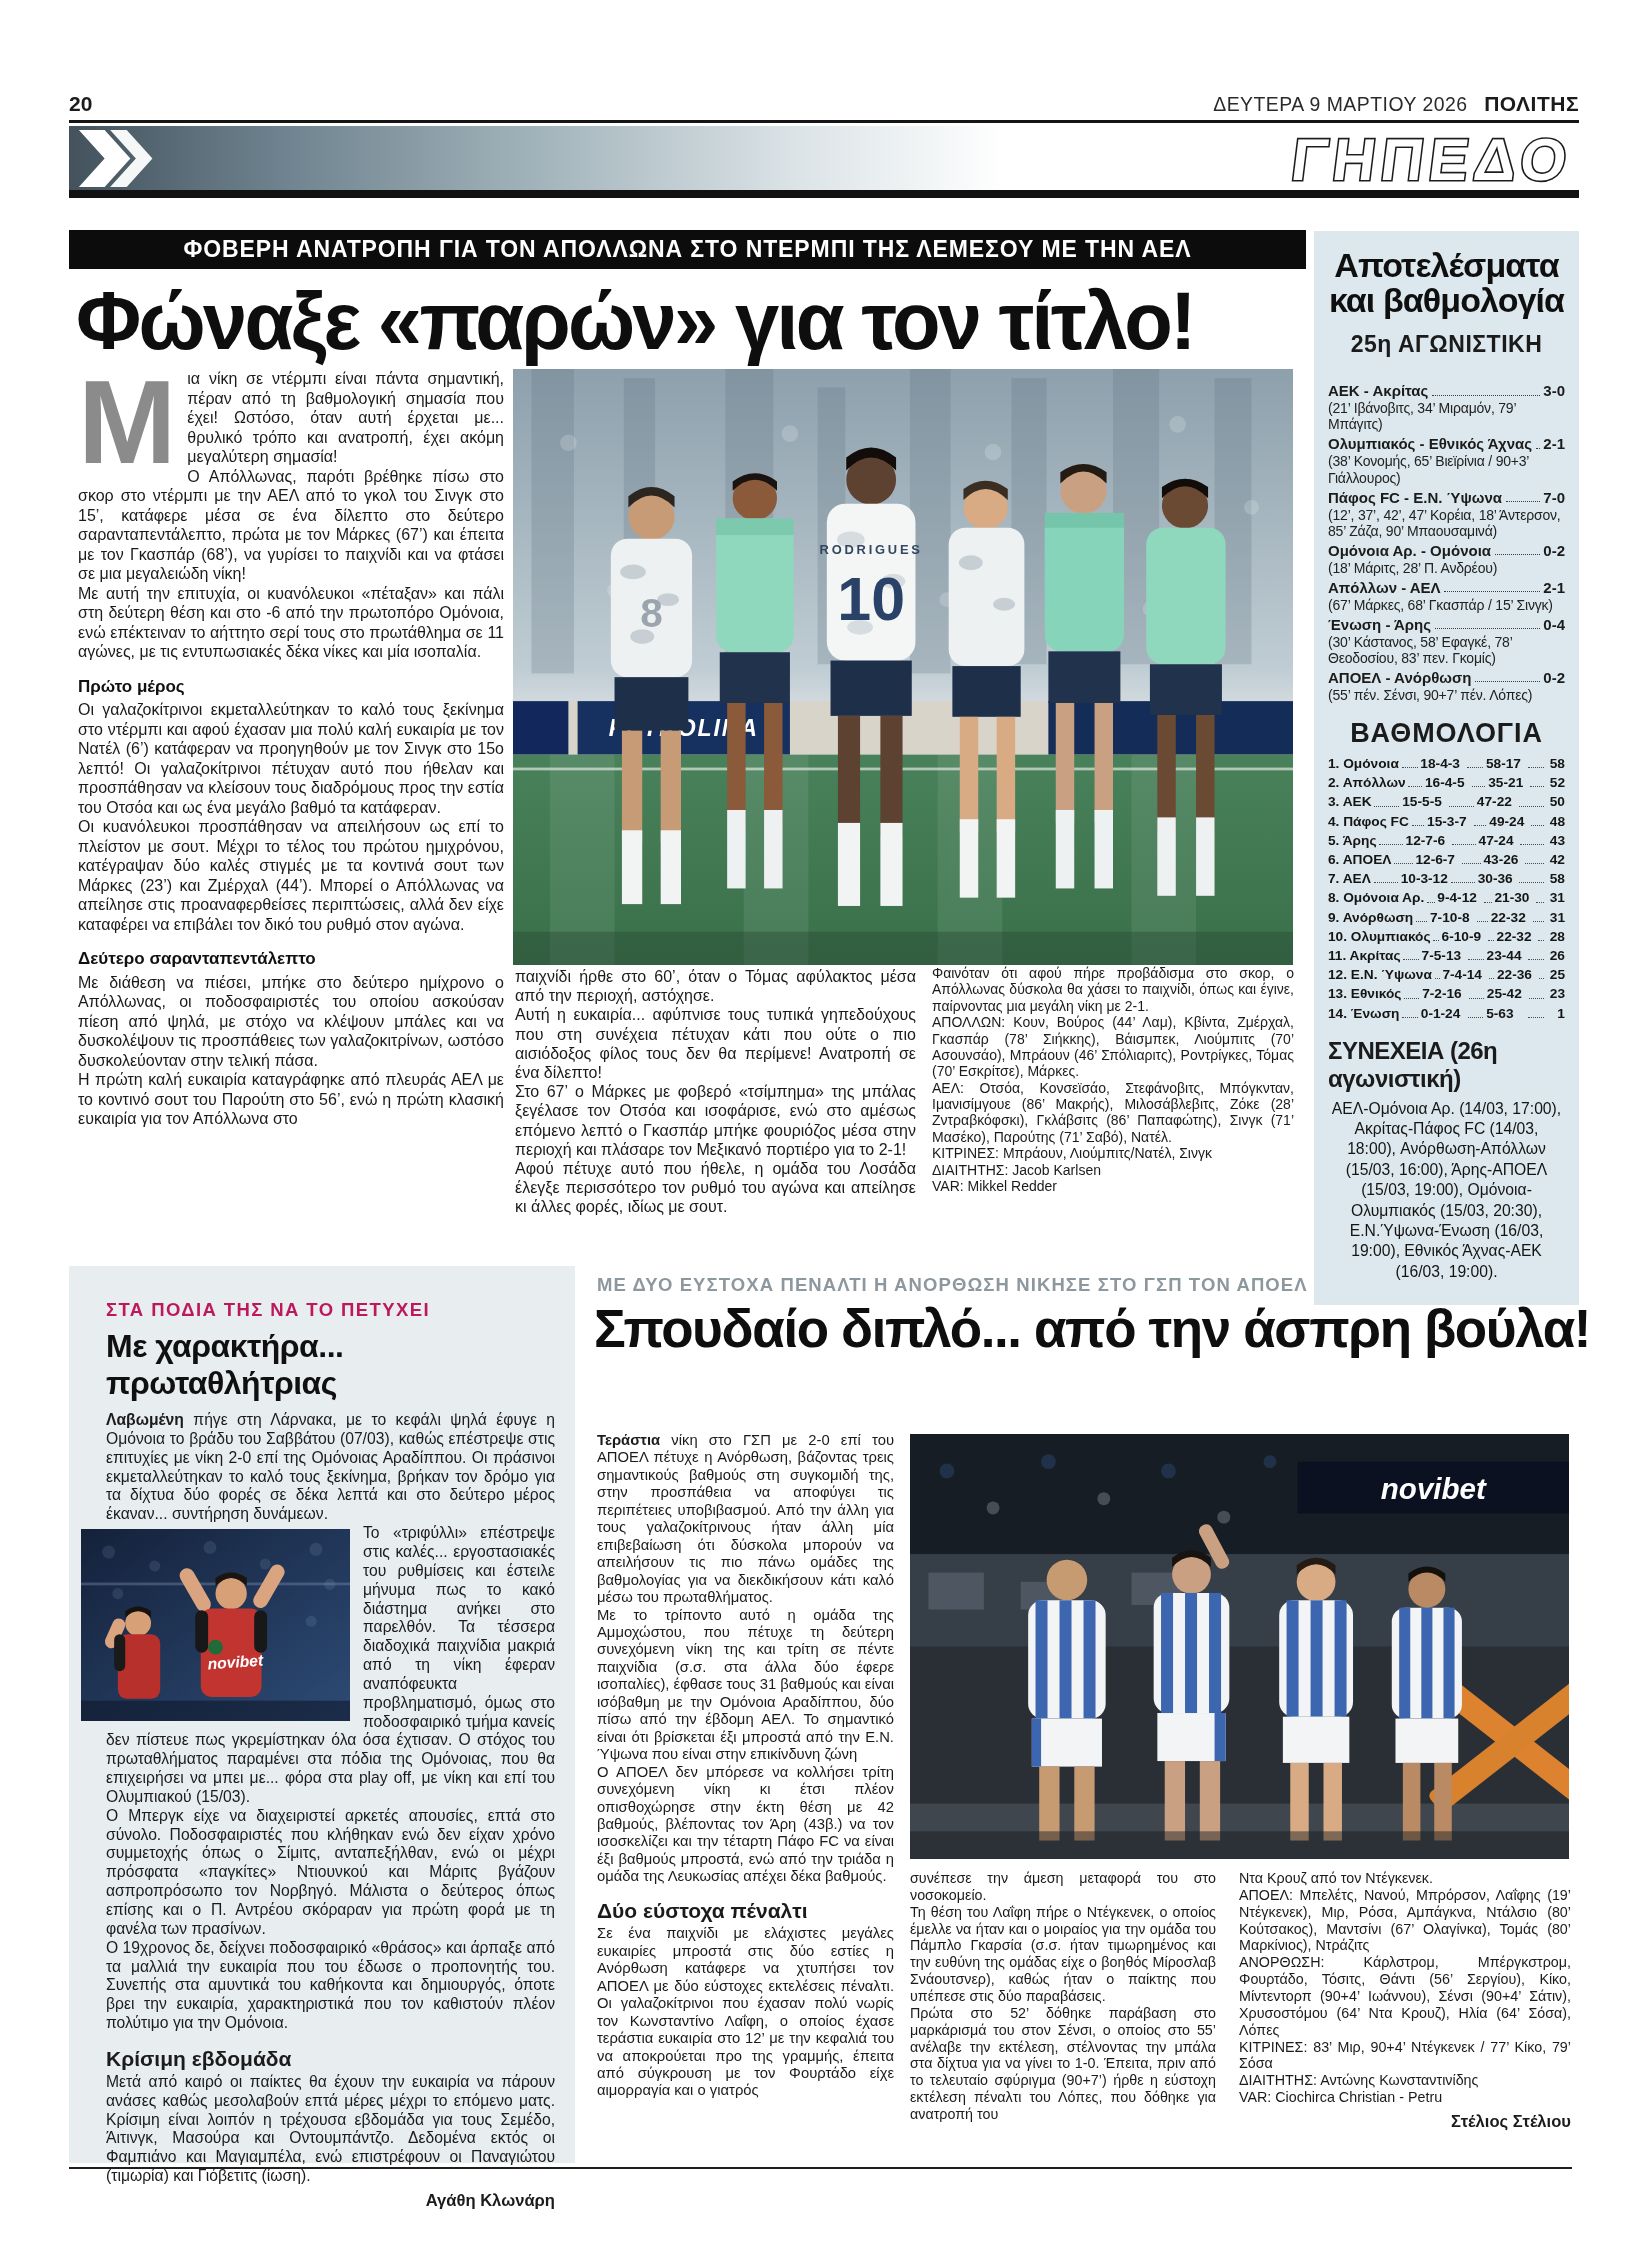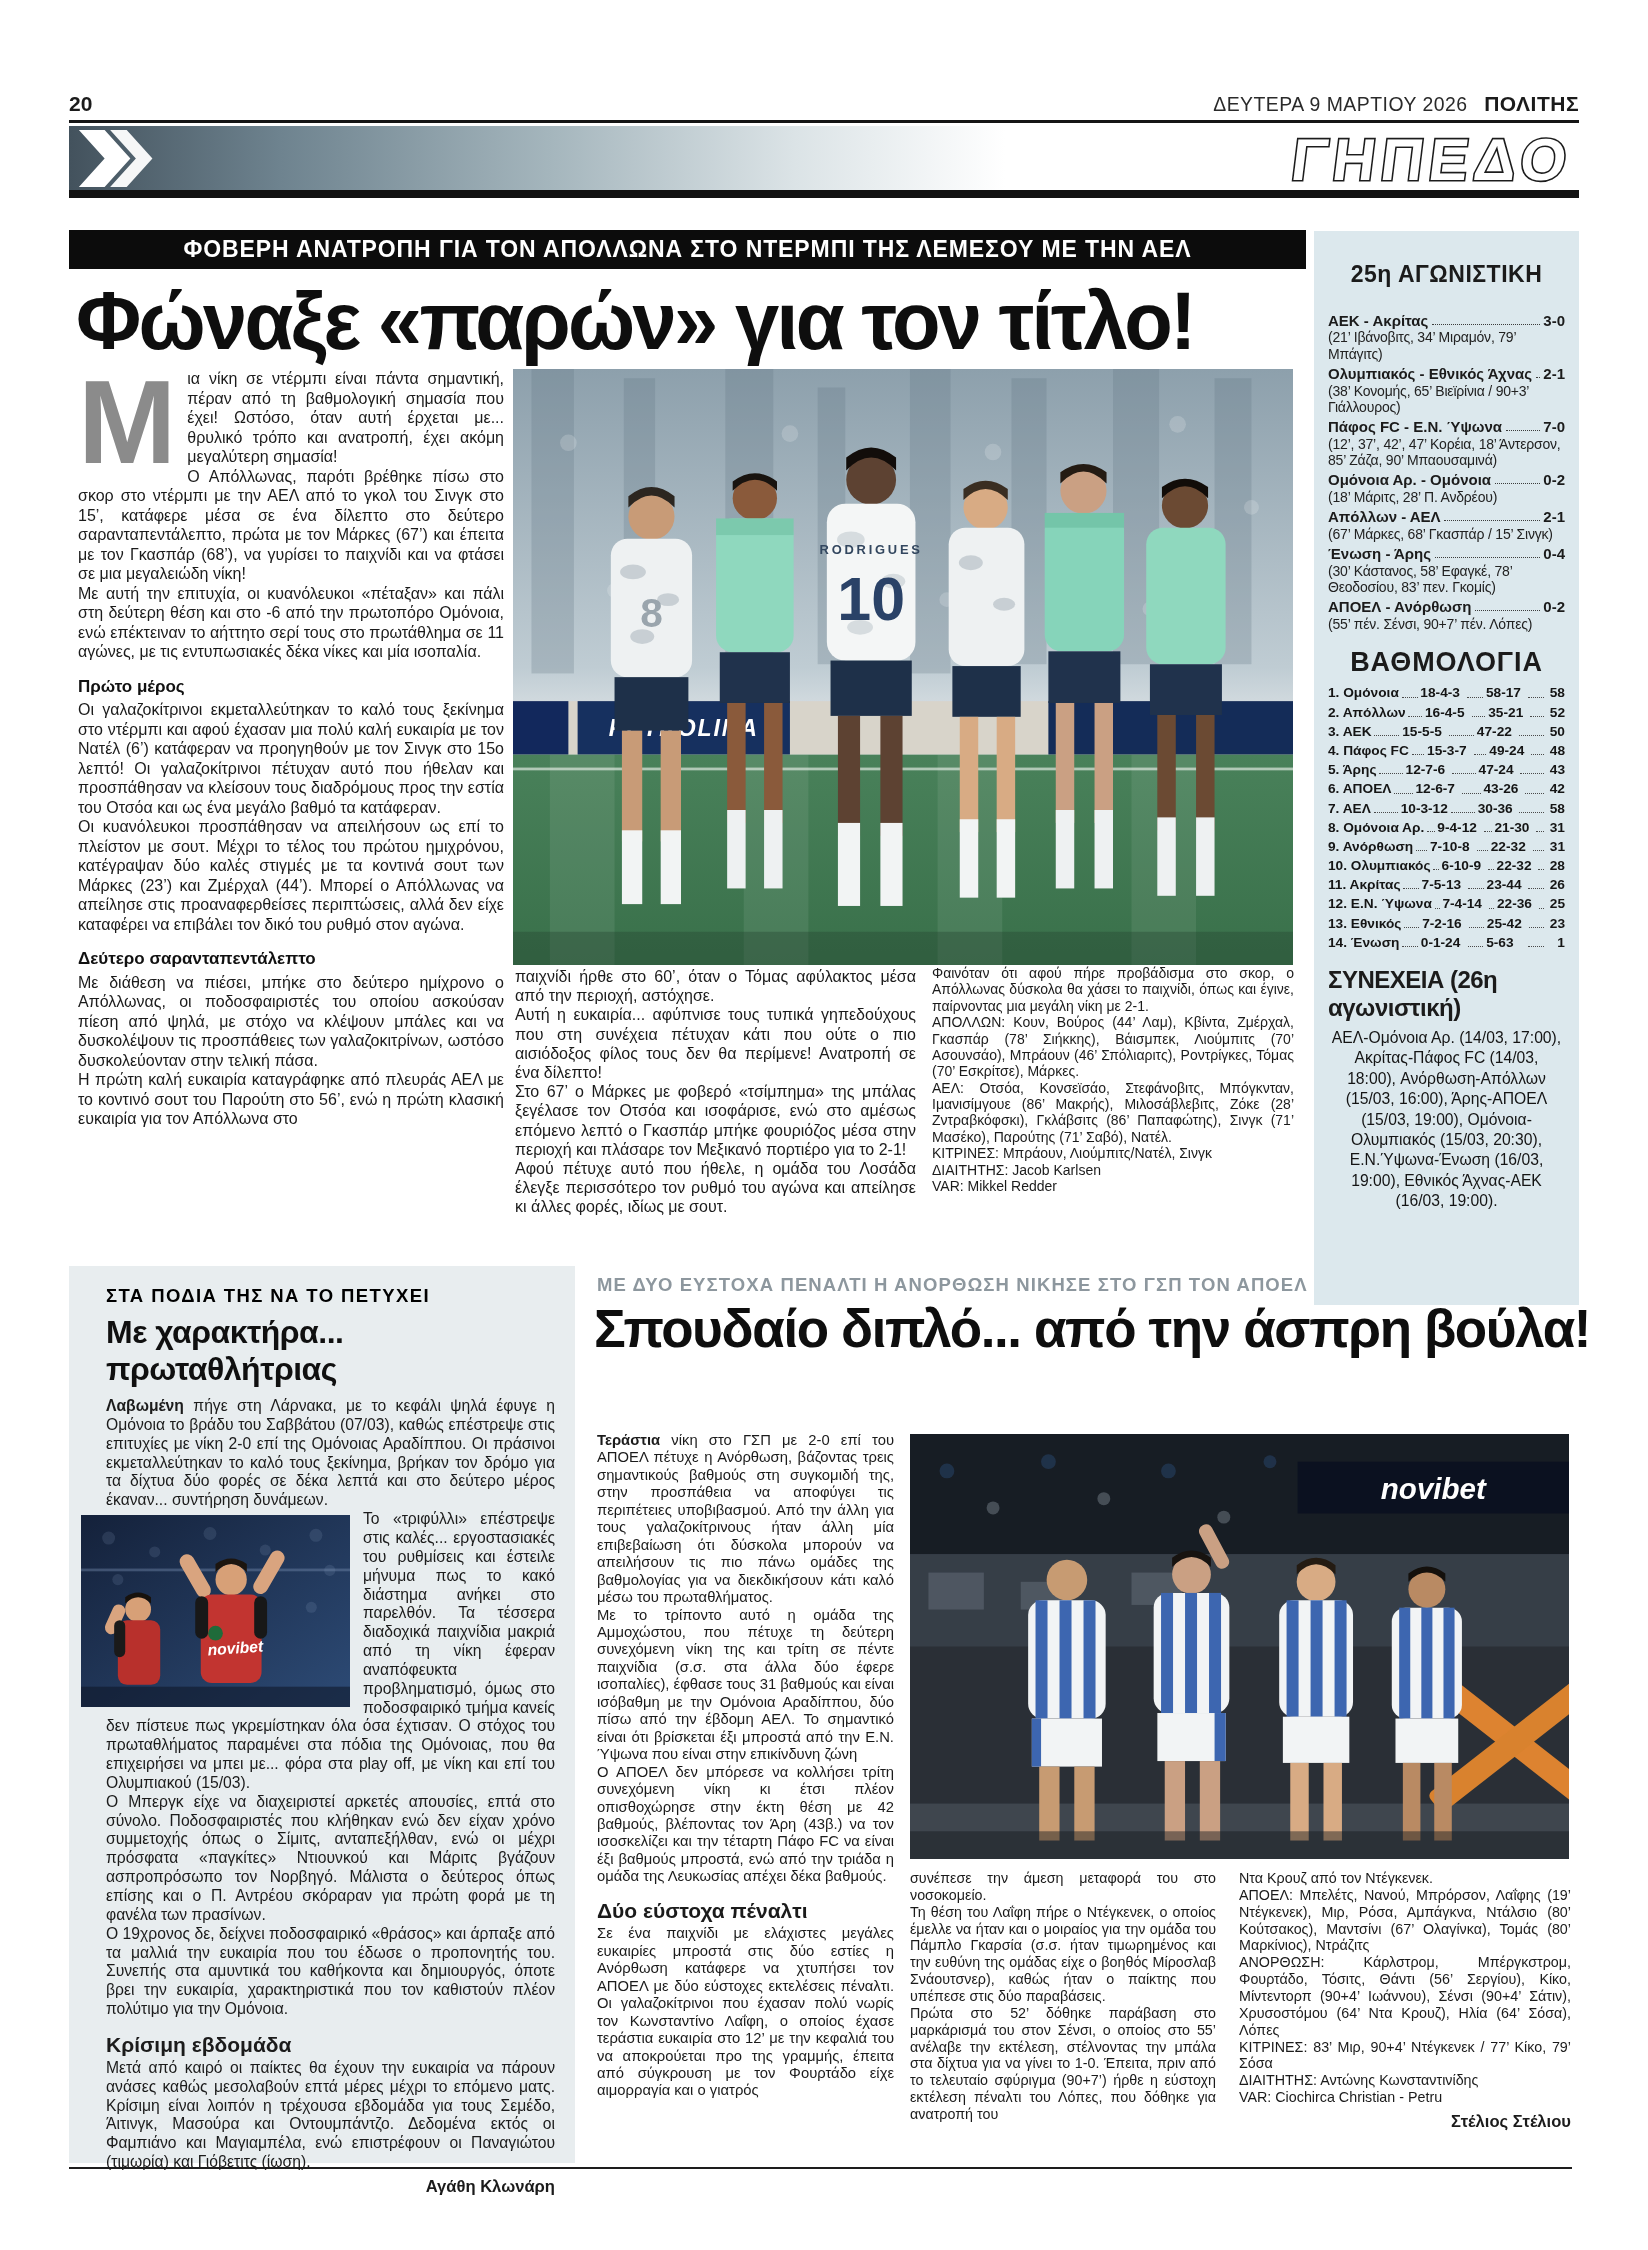--- a/index.html
+++ b/index.html
@@ -50,21 +50,21 @@
   .st-row{display:flex;align-items:flex-end;font-size:13.7px;font-weight:600;margin-bottom:4.2px;color:#151515;}
   .st-row .leader{flex:1;border-bottom:1.7px dotted #4a4a4a;margin:0 2.8px 2.8px;}
   .st-rec{min-width:44px;}
   .st-goals{min-width:39px;}
   .st-pts{min-width:18.5px;text-align:right;font-weight:700;}
   .sb-next-t{font-size:24px;font-weight:800;text-align:left;margin:16.6px 0 5.5px;letter-spacing:-0.5px;}
   .sb-next{font-size:15.7px;text-align:center;line-height:1.3;color:#141414;}
   
   .graybox{position:absolute;left:69px;top:1266px;width:506px;height:897px;background:#e8edef;
            box-sizing:border-box;padding:18.5px 20px 11px 37px;}
-  .kicker-sub{color:#000000;font-size:18.5px;font-weight:800;letter-spacing:1.4px;}
+  .kicker-sub{color:#be185d;font-size:18.5px;font-weight:800;letter-spacing:1.4px;margin-top:14px;}
   .hl-left{font-size:32px;font-weight:800;margin:7.4px 0 9.2px;color:#101010;letter-spacing:-0.5px;}
   .boxbody{font-size:15.7px;line-height:1.2;text-align:justify;}
   .boxbody .lead,.lead{font-weight:800;}
   .photo-left{float:left;width:269px;height:192px;margin:4.6px 13px 2.8px -25px;}
   .h3s{font-size:21px;font-weight:800;margin:13px 0 1.8px;}
   .byline{text-align:right;font-weight:800;font-size:16.6px;margin-top:5.5px;}
   
   .kicker2{position:absolute;left:597px;top:1274px;width:974px;color:#8d979e;font-size:18.5px;
            font-weight:800;letter-spacing:1.1px;}
   .hl-right{position:absolute;left:594px;top:1297px;width:988px;font-size:54px;font-weight:800;
@@ -267,20 +267,21 @@
   <div class="col3 body-t">
     <p class="lineup">Φαινόταν ότι αφού πήρε προβάδισμα στο σκορ, ο Απόλλωνας δύσκολα θα χάσει το παιχνίδι, όπως και έγινε, παίρνοντας μια μεγάλη νίκη με 2-1.</p>
     <p class="lineup"><b>ΑΠΟΛΛΩΝ:</b> <span>Κουν, Βούρος (44’ Λαμ), Κβίντα, Ζμέρχαλ, Γκασπάρ (78’ Σιήκκης), Βάισμπεκ, Λιούμπιτς (70’ Ασουνσάο), Μπράουν (46’ Σπόλιαριτς), Ροντρίγκες, Τόμας (70’ Εσκρίτσε), Μάρκες.</span></p>
     <p class="lineup"><b>ΑΕΛ:</b> <span>Οτσόα, Κονσεϊσάο, Στεφάνοβιτς, Μπόγκνταν, Ιμανισίμγουε (86’ Μακρής), Μιλοσάβλεβιτς, Ζόκε (28’ Ζντραβκόφσκι), Γκλάβσιτς (86’ Παπαφώτης), Σινγκ (71’ Μασέκο), Παρούτης (71’ Σαβό), Νατέλ.</span></p>
     <p class="lineup"><b>ΚΙΤΡΙΝΕΣ:</b> <span>Μπράουν, Λιούμπιτς/Νατέλ, Σινγκ</span></p>
     <p class="lineup"><b>ΔΙΑΙΤΗΤΗΣ:</b> <span>Jacob Karlsen</span></p>
     <p class="lineup"><b>VAR:</b> <span>Mikkel Redder</span></p>
   </div>
 
   <div class="sidebar">
+    <div class="sb-title">Αποτελέσματα και βαθμολογία</div>
     <div class="sb-round">25η ΑΓΩΝΙΣΤΙΚΗ</div>
 
     <div class="res">
       <div class="res-line">
           <span>ΑΕΚ - Ακρίτας</span>
           <span class="leader"></span>
           <span class="res-score">3-0</span>
         </div>
       <div class="res-scorers">(21’ Ιβάνοβιτς, 34’ Μιραμόν, 79’ Μπάγιτς)</div>
     </div>

